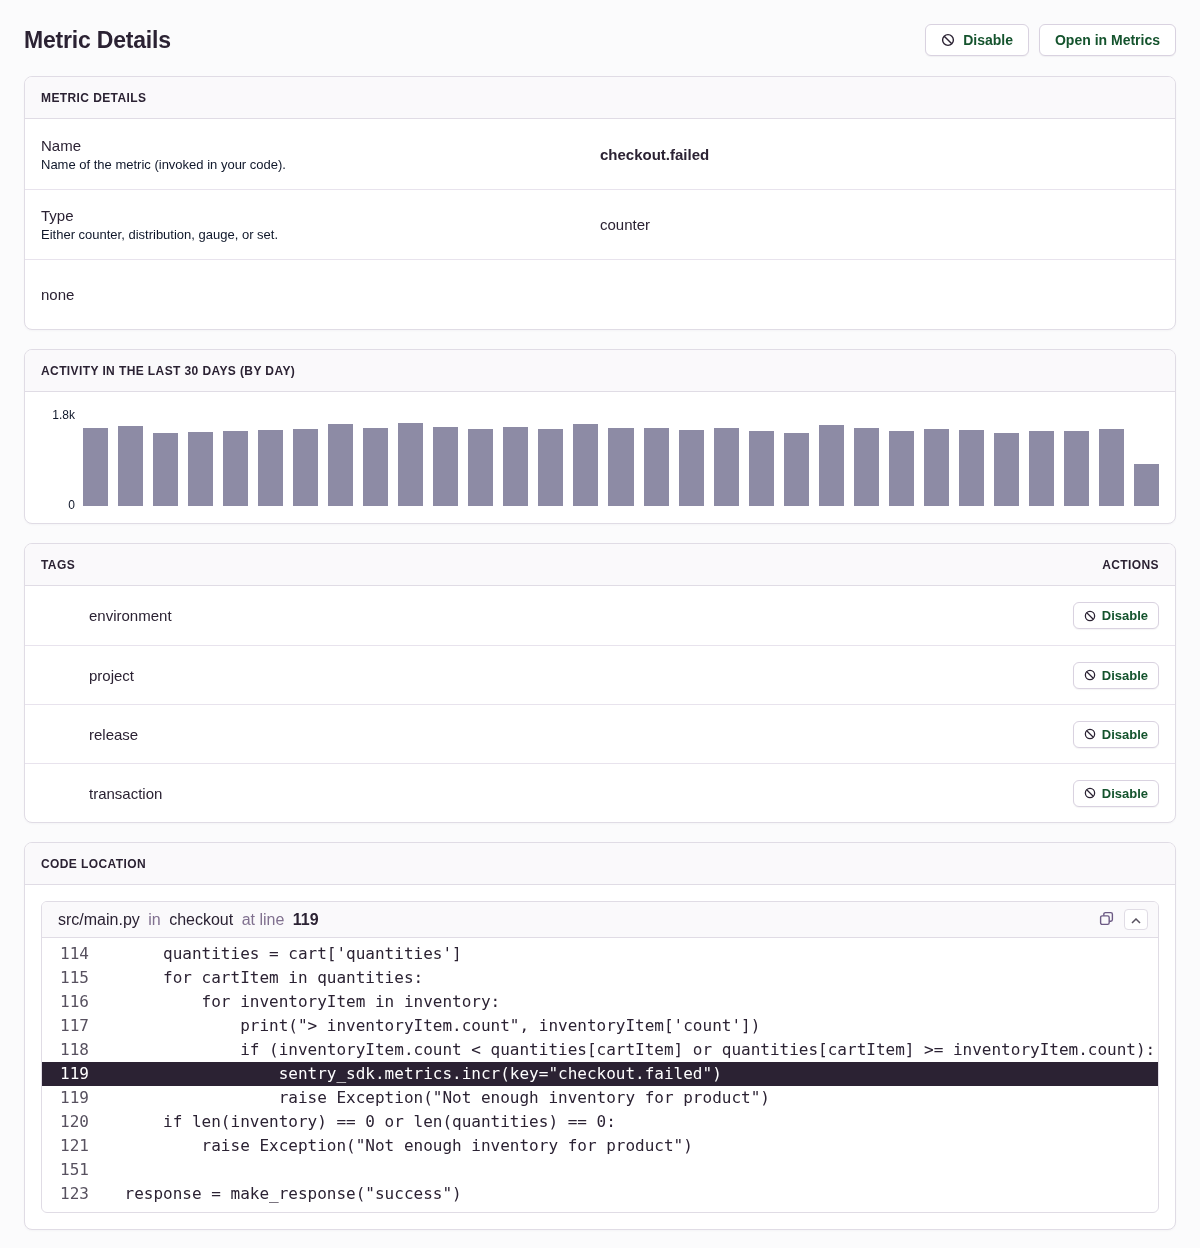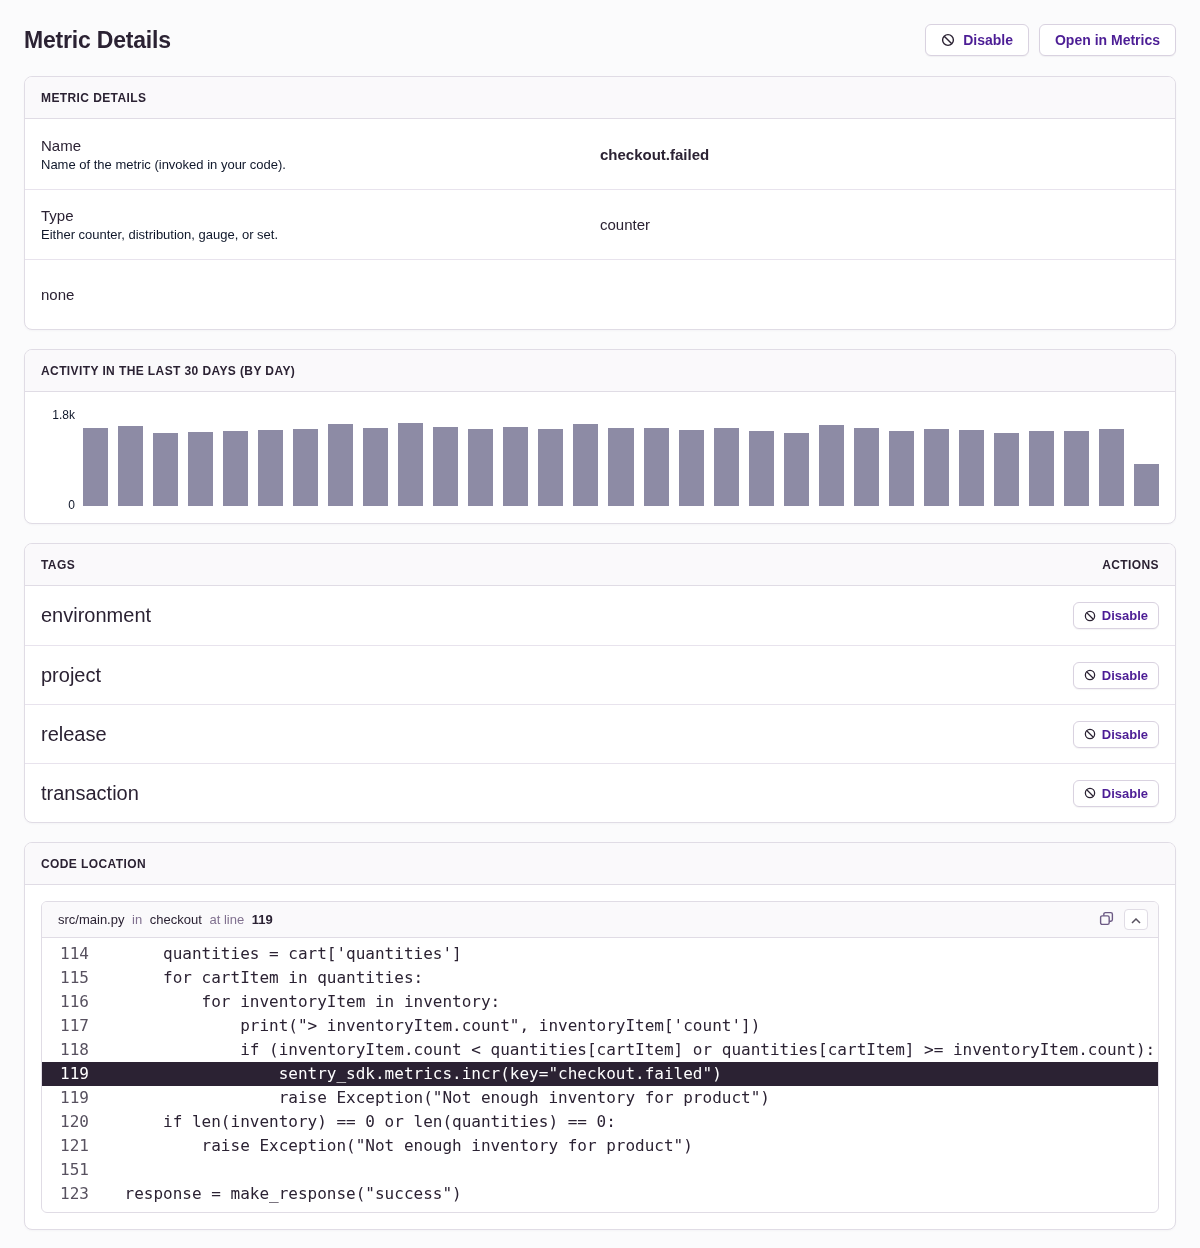--- a/index.html
+++ b/index.html
@@ -14,21 +14,21 @@
 
   
   .page-header { display: flex; align-items: center; justify-content: space-between; margin-bottom: 20px; }
   .page-title { margin: 0; font-size: 23px; font-weight: 700; letter-spacing: -0.2px; }
   .header-actions { display: flex; gap: 10px; }
   .btn {
     display: inline-flex; align-items: center; justify-content: flex-end; gap: 8px;
     background: #fff; border: 1px solid #d9d2e0; border-radius: 6px;
     height: 32px; padding: 0 15px;
     font-family: "Liberation Sans", sans-serif;
-    font-size: 14px; font-weight: 700; color: #4c1d95;
+    font-size: 14px; font-weight: 700; color: #14532d;
     box-shadow: 0 1px 1px rgba(43,34,51,0.05); cursor: pointer;
   }
   .btn-sm { height: 27px; padding: 0 10px; font-size: 13px; gap: 6px; }
   .ban-icon { display: inline-flex; }
 
   
   .panel {
     background: #fff; border: 1px solid #e0dce5; border-radius: 8px;
     margin-bottom: 19px; box-shadow: 0 1px 2px rgba(43,34,51,0.03);
     overflow: hidden;
@@ -54,29 +54,29 @@
   .chart-gutter { width: 42px; position: relative; flex-shrink: 0; }
   .y-label { position: absolute; right: 8px; font-size: 12px; color: #0f172a; line-height: 1; }
   .y-max { top: -5px; }
   .y-min { bottom: -5px; }
   .chart-bars { flex: 1; height: 92px; display: flex; align-items: flex-end; gap: 10px; }
   .bar { flex: 1; min-width: 4px; }
 
   
   .tag-row { display: flex; align-items: center; justify-content: space-between; min-height: 59px; padding: 0 16px; }
   .tag-row + .tag-row { border-top: 1px solid #e8e3ed; }
-  .tag-label { font-size: 20px; }
+  .tag-label { font-size: 15px; margin-left: 48px; }
 
   
   .code-section-body { padding: 16px; }
   .code-frame { border: 1px solid #e0dce5; border-radius: 6px; overflow: hidden; background: #fff; }
   .code-frame-header {
     display: flex; align-items: center; justify-content: space-between;
     height: 36px; padding: 0 10px 0 16px;
-    background: #faf9fb; border-bottom: 1px solid #e0dce5; font-size: 13px;
+    background: #faf9fb; border-bottom: 1px solid #e0dce5; font-size: 16px;
   }
   .code-frame-title span { margin-right: 4px; }
   .cf-gray { color: #80708f; }
   .cf-dark { color: #2b2233; }
   .cf-line { font-weight: 700; }
   .code-frame-actions { display: flex; align-items: center; gap: 8px; }
   .copy-btn { background: none; border: none; padding: 2px; display: flex; cursor: pointer; }
   .collapse-btn {
     width: 24px; height: 21px; background: #fff; border: 1px solid #e0dce5;
     border-radius: 4px; display: flex; align-items: center; justify-content: center; cursor: pointer;

